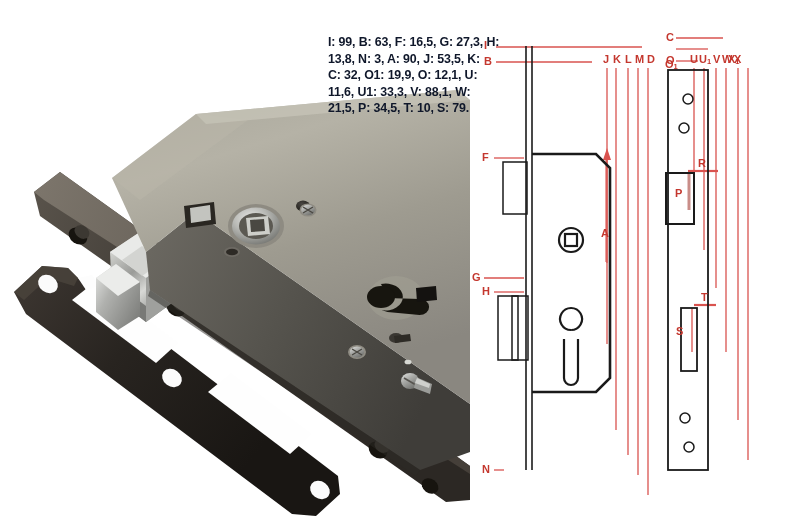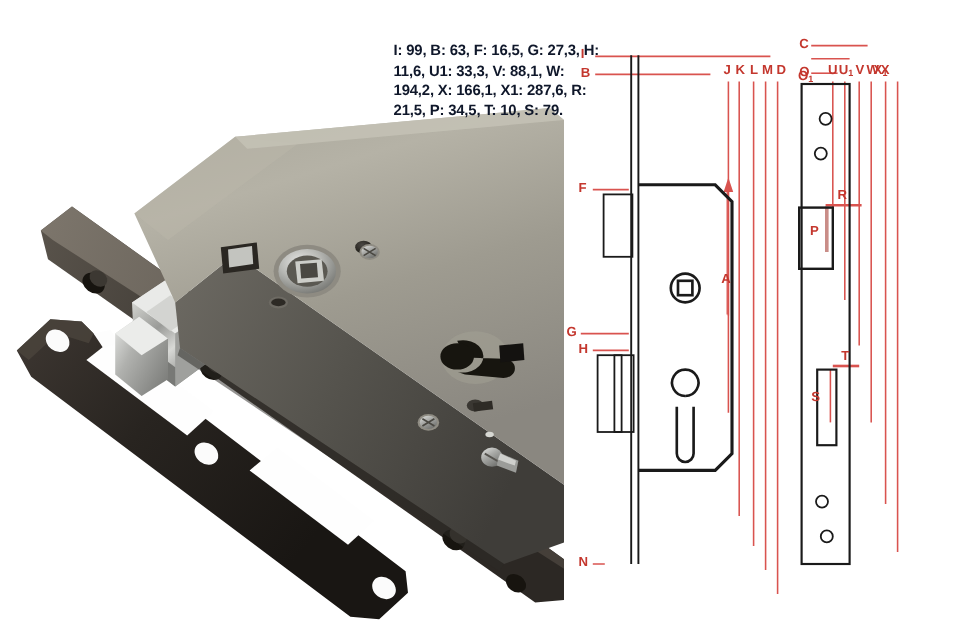--- a/index.html
+++ b/index.html
@@ -196,22 +196,23 @@
         <ellipse cx="410" cy="381" rx="9" ry="8" fill="url(#gScrewHd)"></ellipse>
         <path d="M 404,378 L 416,385" stroke="#56544f" stroke-width="1.6"></path>
         <path d="M 416,377 L 432,384 L 430,394 L 414,388 Z" fill="#9b9c99"></path>
         <path d="M 417,378 L 430,384 L 429,388 L 415,383 Z" fill="#cfd0cd"></path>
       </g>
     </svg>
   </div>
 
   <div class="spec">
     <div>I: 99, B: 63, F: 16,5, G: 27,3, H:</div>
+    <div>13,8, N: 3, A: 90, J: 53,5, K:</div>
+    <div>C: 32, O1: 19,9, O: 12,1, U:</div>
     <div>11,6, U1: 33,3, V: 88,1, W:</div>
-    <div>194,2, X: 166,1, X1: 287,6, R:</div>
     <div>21,5, P: 34,5, T: 10, S: 79.</div>
   </div>
 
   <div class="diagram">
 
     <svg width="330" height="523" viewBox="0 0 330 523" style="position:absolute;left:0;top:0;">
       <g stroke="#d9534f" stroke-width="1.3" fill="none">
 
         <line x1="26" y1="47" x2="172" y2="47"></line>
         <line x1="26" y1="62" x2="122" y2="62"></line>

